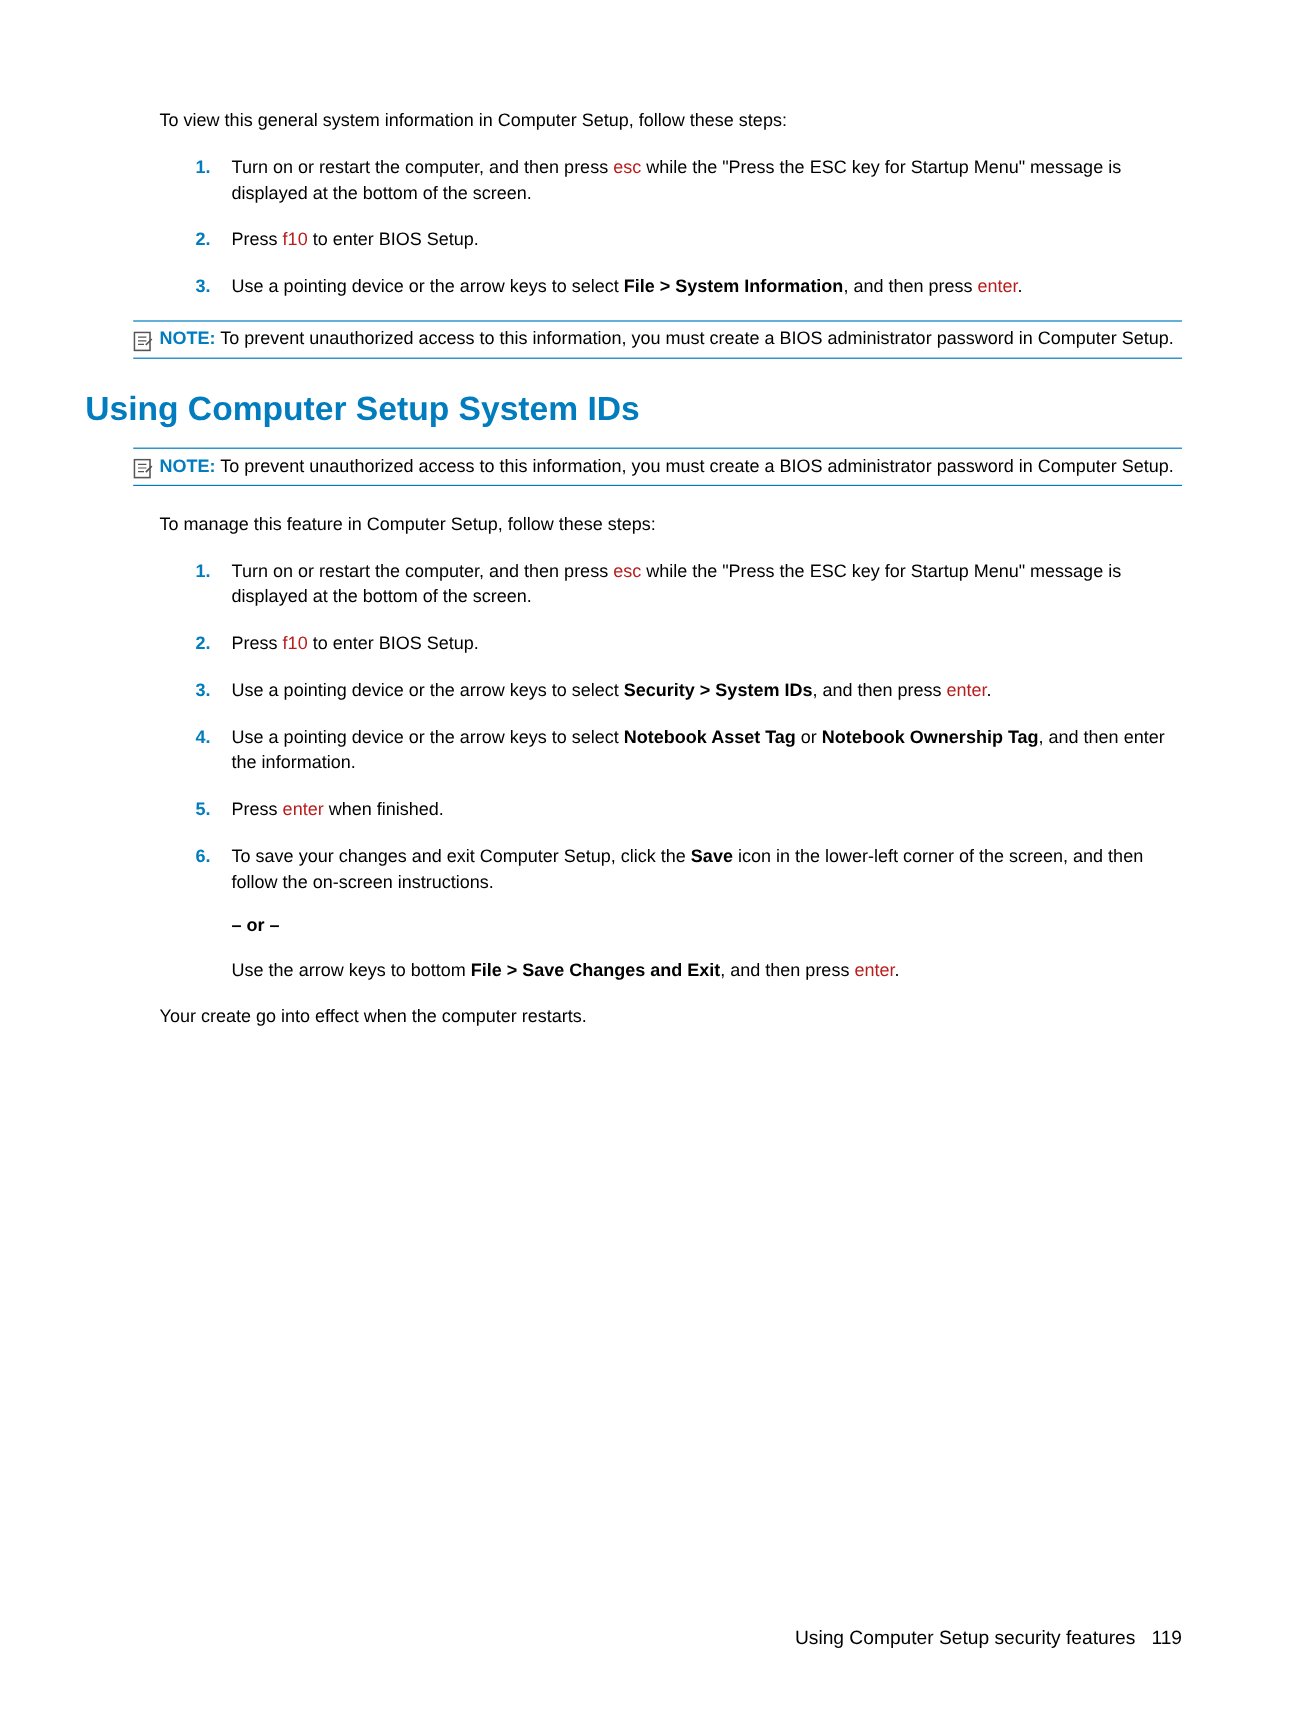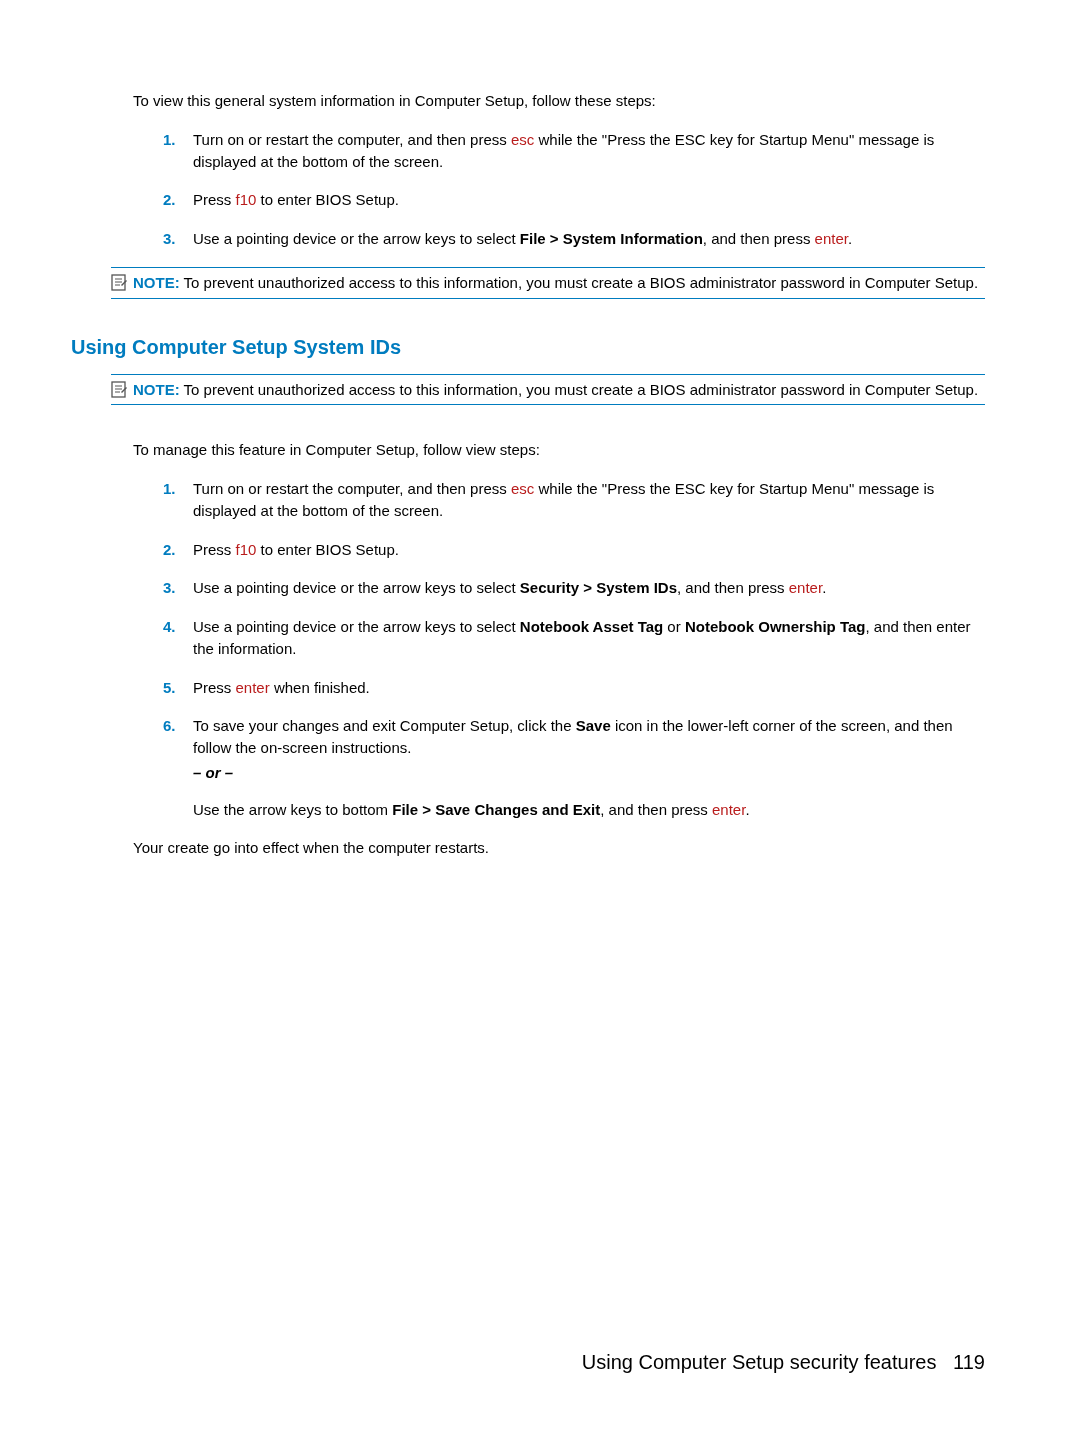--- a/index.html
+++ b/index.html
@@ -37,55 +37,54 @@
     .ol-body {
       flex: 1;
     }
     .key {
       color: #b91c1c;
     }
     .note-box {
       border-top: 1px solid #007cbf;
       border-bottom: 1px solid #007cbf;
       padding: 4px 0;
-      margin-bottom: 34px;
+      margin-bottom: 22px;
       margin-top: 6px;
       display: flex;
-      align-items: flex-start;
+      align-items: flex-end;
     }
     .note-icon {
       width: 22px;
       flex-shrink: 0;
       color: #666;
       padding-top: 2px;
     }
     .note-text {
       flex: 1;
     }
     .note-label {
       color: #007cbf;
       font-weight: bold;
     }
     .h2 {
       color: #007cbf;
-      font-size: 20px;
+      font-size: 28px;
       font-weight: bold;
       margin: 8px 0 12px 0;
     }
     b { font-weight: bold; }
     .sub-indent {
-      margin-top: 3px;
+      margin-top: 15px;
       margin-bottom: 15px;
-      font-style: italic;
     }
     .footer {
       position: absolute;
       bottom: 60px;
       right: 95px;
-      font-size: 20px;
+      font-size: 16px;
     }
     svg { display: block; }
   </style>
 </head>
 <body>
 
 <div class="page">
 
   <div class="content-block">
     <div class="intro-text">To view this general system information in Computer Setup, follow these steps:</div>
@@ -129,21 +128,21 @@
           <line x1="4" y1="5" x2="11" y2="5" stroke="#555" stroke-width="1"></line>
           <line x1="4" y1="8" x2="11" y2="8" stroke="#555" stroke-width="1"></line>
           <line x1="4" y1="11" x2="9" y2="11" stroke="#555" stroke-width="1"></line>
           <path d="M10 11 L15 6 L16 7 L11 12 Z" fill="#555"></path>
         </svg>
     </div>
     <div class="note-text"><span class="note-label">NOTE:</span><span>   To prevent unauthorized access to this information, you must create a BIOS administrator password in Computer Setup.</span></div>
   </div>
 
   <div class="content-block">
-    <div class="intro-text">To manage this feature in Computer Setup, follow view steps:</div>
+    <div class="intro-text">To manage this feature in Computer Setup, follow these steps:</div>
 
     <div class="ol-item">
       <div class="ol-num">1.</div>
       <div class="ol-body"><span>Turn on or restart the computer, and then press </span><span class="key">esc</span><span> while the "Press the ESC key for Startup Menu" message is displayed at the bottom of the screen.</span></div>
     </div>
 
     <div class="ol-item">
       <div class="ol-num">2.</div>
       <div class="ol-body"><span>Press </span><span class="key">f10</span><span> to enter BIOS Setup.</span></div>
     </div>

